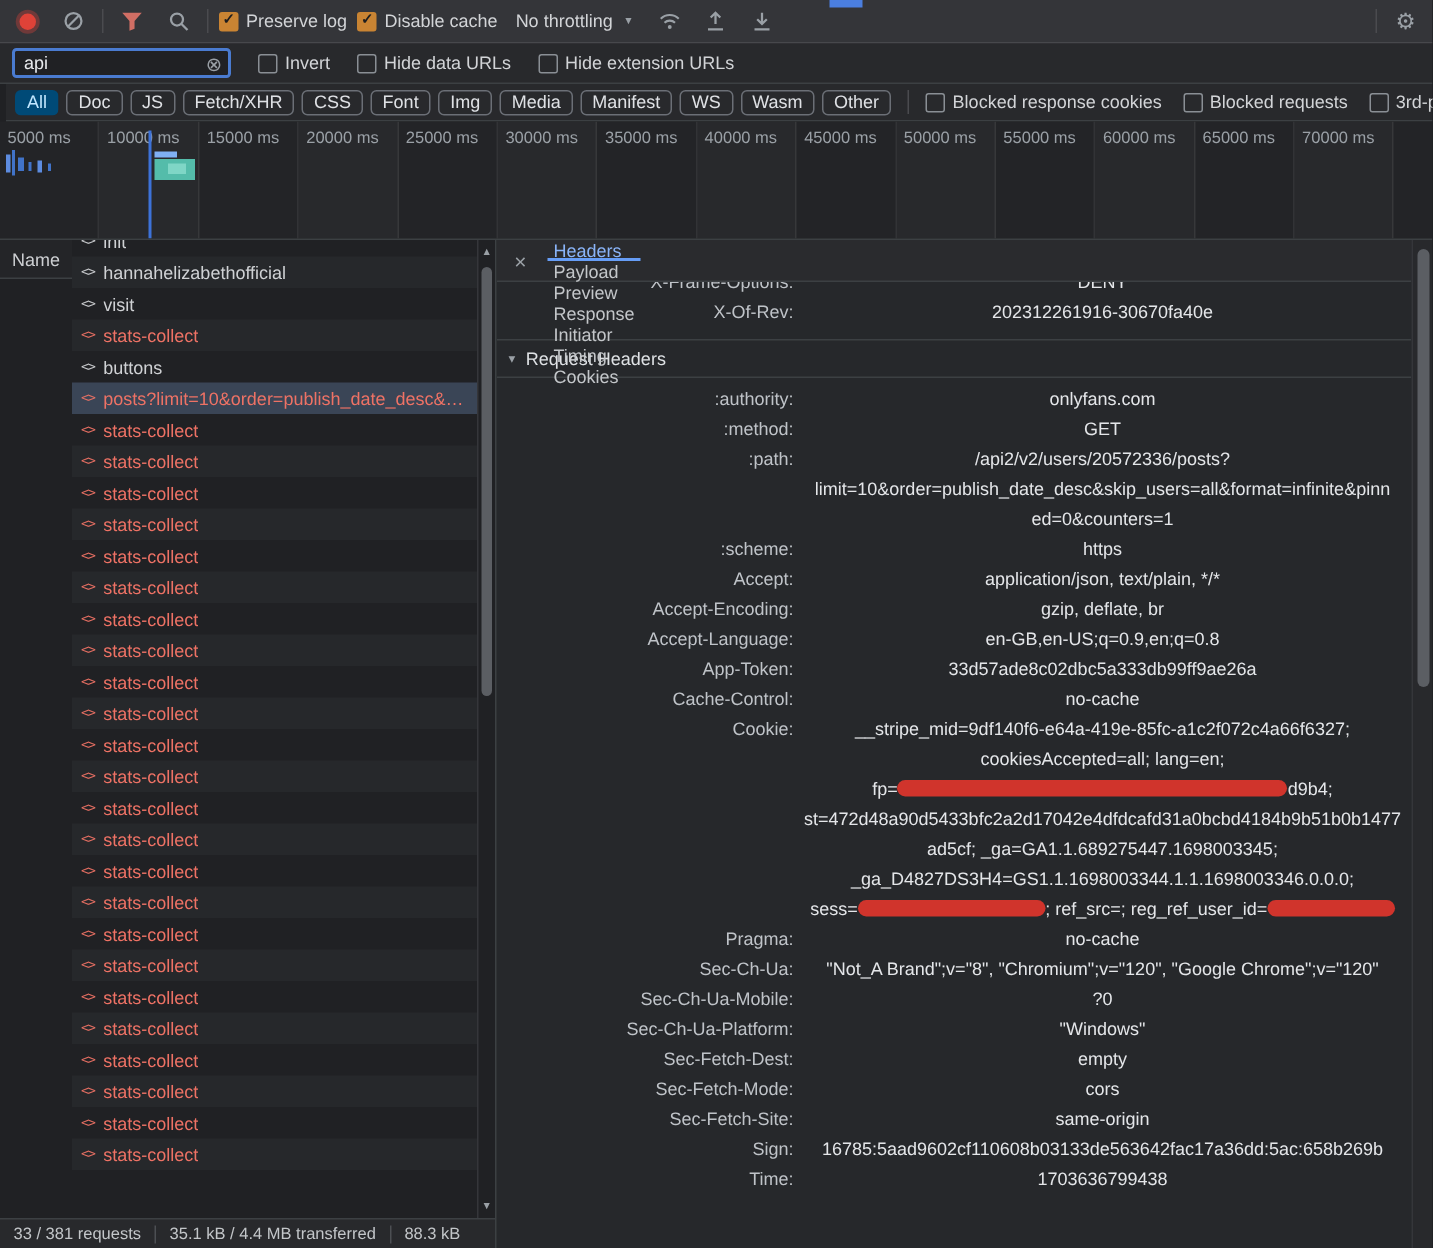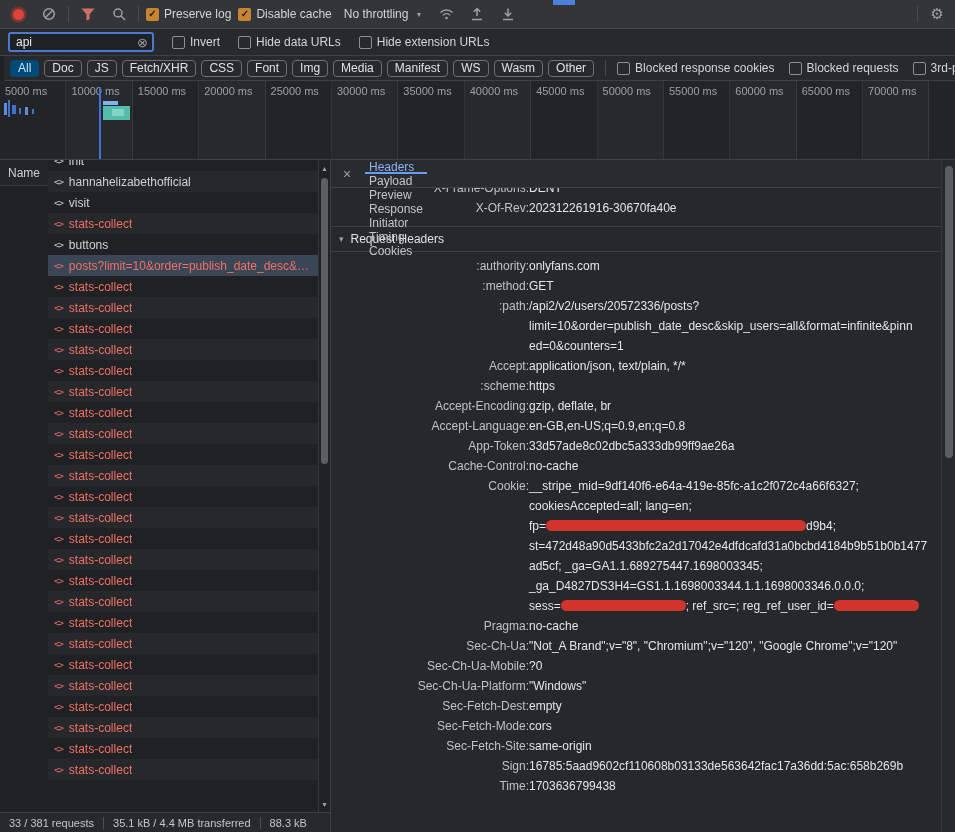--- a/index.html
+++ b/index.html
@@ -112,21 +112,21 @@
   .tab { padding:0 10px; height:100%; display:flex; align-items:center; color:#c3c6c9;
     position:relative; cursor:pointer; white-space:nowrap; }
   .tab.active { color:#8ab4f8; }
   .tab.active::after { content:""; position:absolute; left:6px; right:6px; bottom:0; height:2px; background:#669df6; }
 
   .detail { flex:1; overflow:hidden; }
   .clip-row { height:10px; overflow:hidden; }
   .clip-row .hdr-row { margin-top:-10px; }
   .hdr-row { display:flex; align-items:flex-start; min-height:20px; line-height:20px; padding-left:10px; }
   .hdr-name { width:188px; flex:none; color:#bfc3c8; white-space:nowrap; overflow:hidden;text-align:right; }
-  .hdr-value { flex:1; color:#e4e6e9; white-space:nowrap; }
+  .hdr-value { flex:1; color:#e4e6e9; white-space:nowrap;text-align:center; }
   .val-line { height:20px; line-height:20px; white-space:nowrap; }
   .redact { display:inline-block; height:11px; border-radius:6px; background:#d0342c; vertical-align:-1px; }
   .sep-space { height:9px; border-bottom:1px solid #3c4043; }
   .section { height:25px; border-bottom:1px solid #3c4043; display:flex; align-items:center;
     gap:7px; padding-left:8px; color:#dfe2e5; cursor:pointer; }
   .tri { color:#9aa0a6; font-size:9px; }
   .hdr-rows { padding-top:4px; }
 
   
   .right-scrollbar { position:absolute; top:160px; right:0; width:14px; bottom:0;
@@ -463,26 +463,26 @@
         </div>
         <div class="hdr-row">
           <div class="hdr-name">:path:</div>
           <div class="hdr-value">
             <div class="val-line"><span>/api2/v2/users/20572336/posts?</span></div>
             <div class="val-line"><span>limit=10&amp;order=publish_date_desc&amp;skip_users=all&amp;format=infinite&amp;pinn</span></div>
             <div class="val-line"><span>ed=0&amp;counters=1</span></div>
           </div>
         </div>
         <div class="hdr-row">
+          <div class="hdr-name">:scheme:</div>
+          <div class="hdr-value">https</div>
+        </div>
+        <div class="hdr-row">
           <div class="hdr-name">Accept:</div>
           <div class="hdr-value">application/json, text/plain, */*</div>
-        </div>
-        <div class="hdr-row">
-          <div class="hdr-name">:scheme:</div>
-          <div class="hdr-value">https</div>
         </div>
         <div class="hdr-row">
           <div class="hdr-name">Accept-Encoding:</div>
           <div class="hdr-value">gzip, deflate, br</div>
         </div>
         <div class="hdr-row">
           <div class="hdr-name">Accept-Language:</div>
           <div class="hdr-value">en-GB,en-US;q=0.9,en;q=0.8</div>
         </div>
         <div class="hdr-row">

